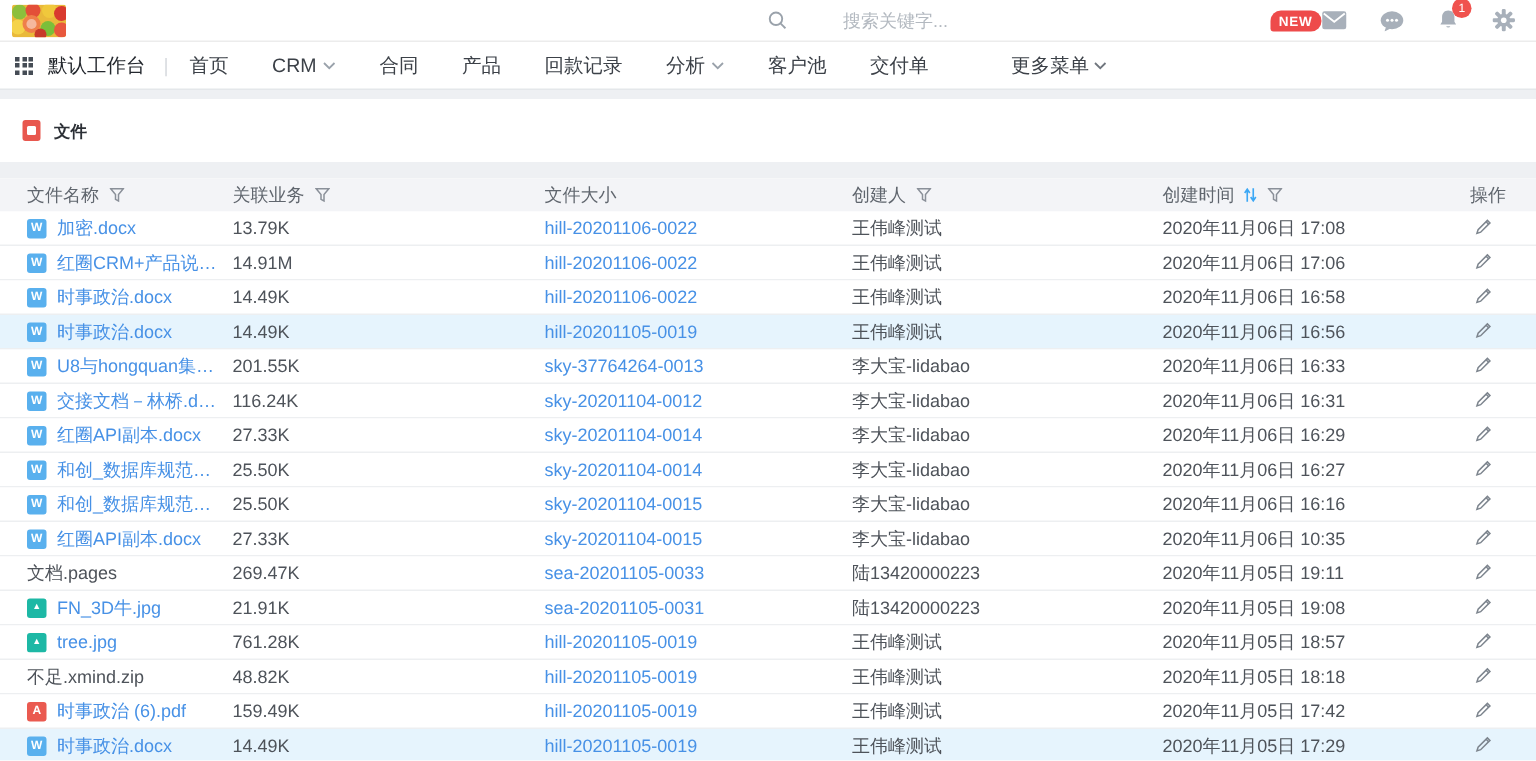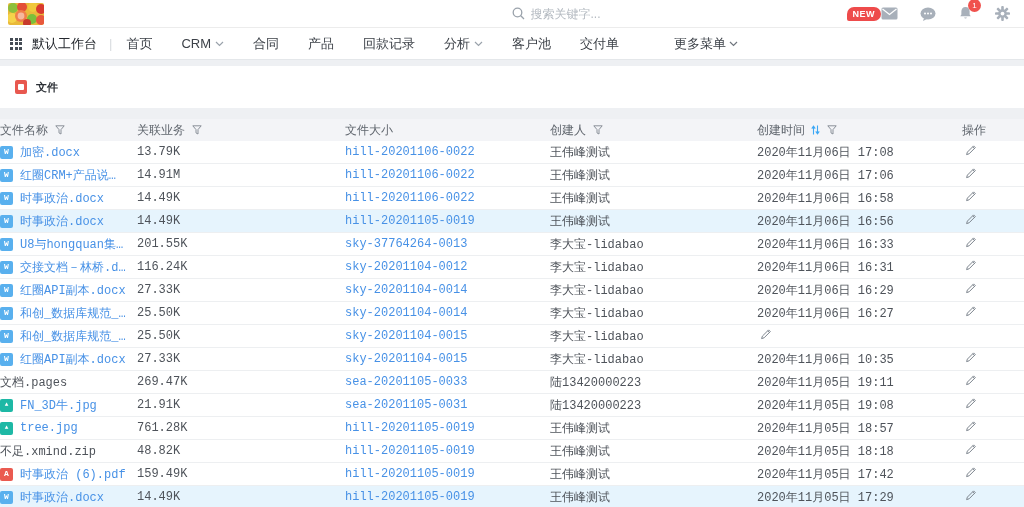--- a/index.html
+++ b/index.html
@@ -9,21 +9,21 @@
     background:#fff; color:#4e535a;
     --link:#4791e6; --highlight:#e6f4fd; --badge-red:#ee4b4b;
   }
   .wrap { width:1024px; height:507px; overflow:hidden; display:flex; flex-direction:column; }
 
   
   .topbar { height:28px; flex:0 0 28px; background:#fff; border-bottom:1px solid #ececec;
             display:flex; align-items:center; padding:0 14px 0 8px; }
   .logo { width:36px; height:22px; border-radius:2px; overflow:hidden; display:block; }
   .topbar-spacer { flex:1; }
-  .search { display:flex; align-items:center; width:215px; margin-right:120px; }
+  .search { display:flex; align-items:center; width:215px; margin-right:120px;gap:32px; }
   .search input { border:none; outline:none; font-size:12px; color:#666; width:170px;
                   font-family:inherit; background:transparent; margin-left:6px; }
   .search input::placeholder { color:#b3b9c0; }
   .new-badge { background:var(--badge-red); color:#fff; font-size:9px; font-weight:bold;
                padding:2px 6px; border-radius:7px 7px 7px 2px; letter-spacing:.5px; }
   .tb-icon { position:relative; margin-left:22px; display:flex; align-items:center; cursor:pointer; }
   .bell-badge { position:absolute; top:-7px; right:-8px; min-width:13px; height:13px; border-radius:7px;
                 background:#f0524e; color:#fff; font-size:8px; display:flex; align-items:center;
                 justify-content:center; padding:0 3px; }
 
@@ -42,21 +42,21 @@
   
   .content { flex:1; background:#eef0f3; display:flex; flex-direction:column; overflow:hidden; }
   .strip { height:6px; flex:0 0 6px; background:#eef0f3; }
   .title-card { background:#fff; height:42px; flex:0 0 42px; display:flex; align-items:center; padding-left:15px; }
   .title-icon { width:12px; height:14px; border-radius:2px; background:#e8584f; position:relative; margin-right:9px; }
   .title-icon::after { content:""; position:absolute; left:3px; top:4px; width:6px; height:6px; background:#fff; border-radius:1px; }
   .page-title { font-size:11px; color:#2c3036; font-weight:bold; }
   .gap { height:11px; flex:0 0 11px; background:#eef0f3; }
 
   .table-card { background:#fff; flex:1; overflow:hidden; }
-  .thead, .tr { display:grid; grid-template-columns:137px 208px 205px 207px 205px 1fr; align-items:center;font-family:Liberation Mono, monospace; }
+  .thead, .tr { display:grid; grid-template-columns:137px 208px 205px 207px 205px 1fr; padding-left:18px; align-items:center; }
   .thead { background:#f3f4f7; height:22px; font-size:12px; color:#60666e; }
   .th { display:flex; align-items:center; }
   .th .funnel { margin-left:7px; }
   .th .sort-ic { margin-left:6px; }
   .tr { height:23px; border-bottom:1px solid #edeff1; font-size:12px; color:#4e535a; background:#fff; }
   .tr.hl { background:var(--highlight); }
   .td { white-space:nowrap; overflow:hidden; text-overflow:ellipsis; padding-right:10px; }
   .c-name { display:flex; align-items:center; }
   .ficon { width:13px; height:13px; border-radius:2px; flex:0 0 13px; margin-right:7px;
            display:inline-flex; align-items:center; justify-content:center;
@@ -414,20 +414,21 @@
   <div class="tr">
     <div class="td c-name">
       <span class="ficon" style="background: rgb(89, 176, 238);">
                 <span>W</span>
               </span>
       <span class="fname">和创_数据库规范_20171124.doc</span>
     </div>
     <div class="td c-size">25.50K</div>
     <div class="td c-rel"><span class="rlink">sky-20201104-0015</span></div>
     <div class="td c-creator">李大宝-lidabao</div>
+    <div class="td c-time">2020年11月06日 16:16</div>
     <div class="td c-ops">
       <span class="edit">
         <svg width="12" height="12" viewBox="0 0 12 12">
                   <path d="M1.6 10.6 L2.4 8.1 L8.6 1.9 L10.3 3.6 L4.1 9.8 Z" fill="none" stroke="#7d858e" stroke-width="1"></path>
                   <line x1="7.7" y1="2.8" x2="9.4" y2="4.5" stroke="#7d858e" stroke-width="1"></line>
                 </svg>
       </span>
     </div>
   </div>
 

